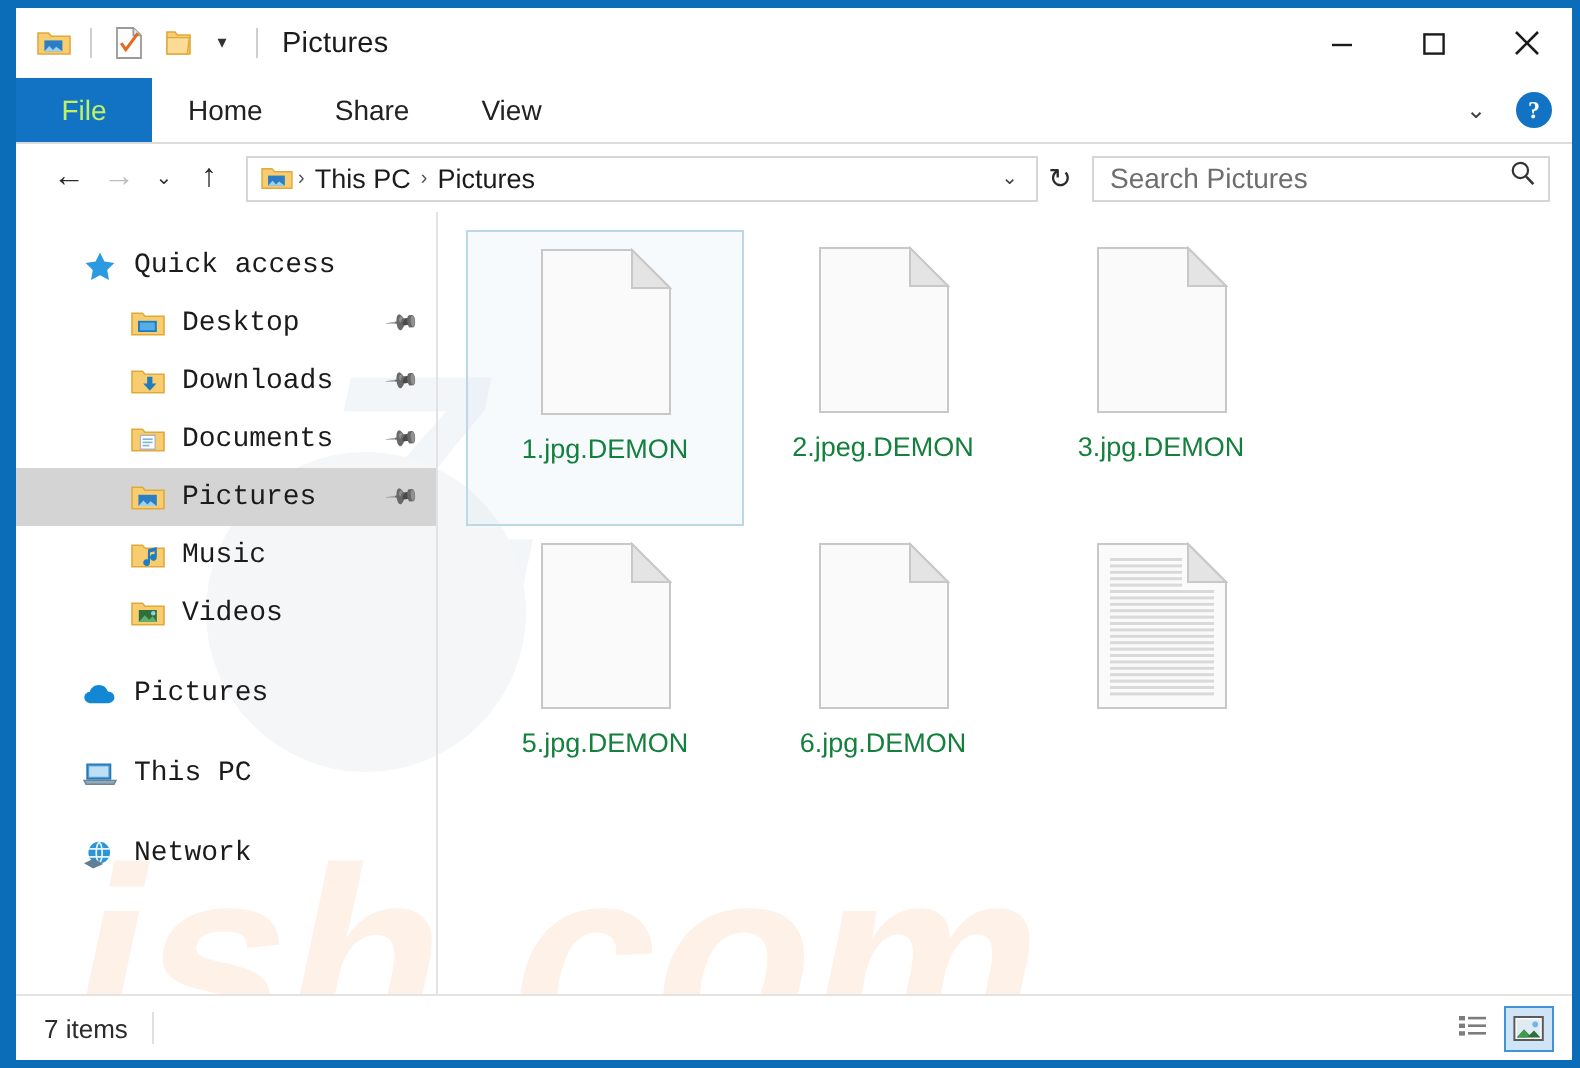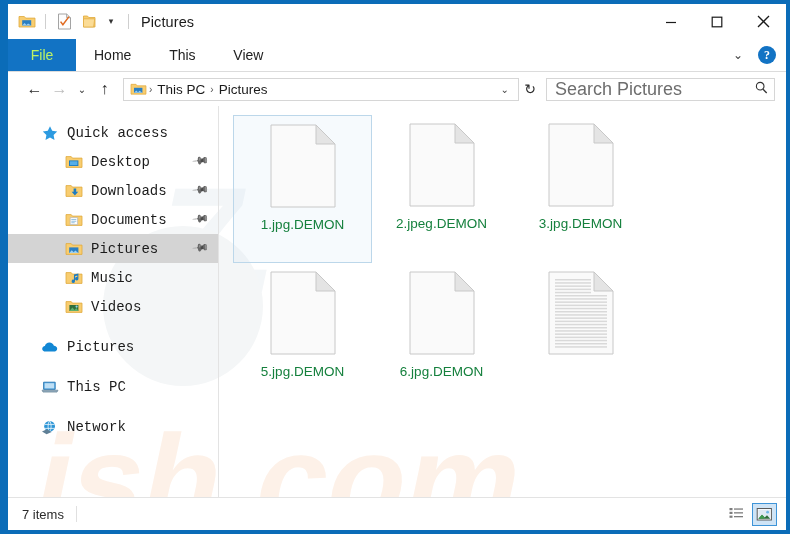--- a/index.html
+++ b/index.html
@@ -184,21 +184,21 @@
   .search-box {
     width: 229px; height: 23px;
     border: 1px solid #d6d6d6;
     background: #fff;
     display: flex; align-items: center;
     margin-left: 5px;
     padding: 0 6px 0 8px;
   }
   .search-ph {
     flex: 1;
-    font-size: 18px;
+    font-size: 14px;
     color: #6e6e6e;
     white-space: nowrap;
   }
 
   
   #body-split {
     position: relative;
     flex: 1;
     display: flex;
     min-height: 0;
@@ -370,21 +370,21 @@
               <line x1="1" y1="1" x2="12" y2="12" stroke="#1b1b1b" stroke-width="1.3"></line>
               <line x1="12" y1="1" x2="1" y2="12" stroke="#1b1b1b" stroke-width="1.3"></line>
             </svg>
         </div>
       </div>
     </div>
 
     <div id="ribbon">
       <div class="tab file">File</div>
       <div class="tab">Home</div>
-      <div class="tab">This</div>
+      <div class="tab">Share</div>
       <div class="tab">View</div>
       <div class="ribbon-right">
         <span class="rb-chevron">⌄</span>
         <span class="help-btn">?</span>
       </div>
     </div>
 
     <div id="addressbar">
       <div class="nav-btn">←</div>
       <div class="nav-btn disabled">→</div>

